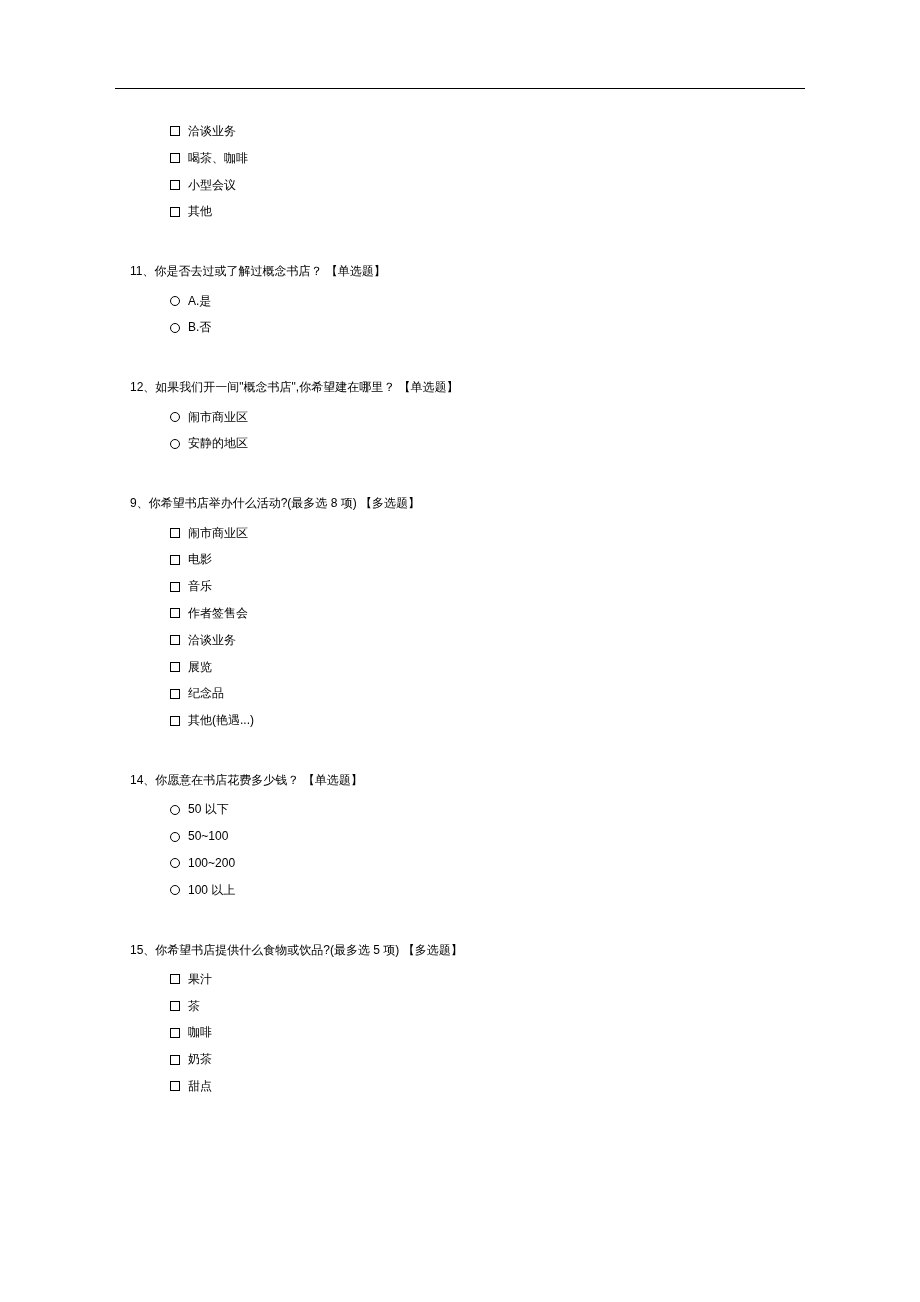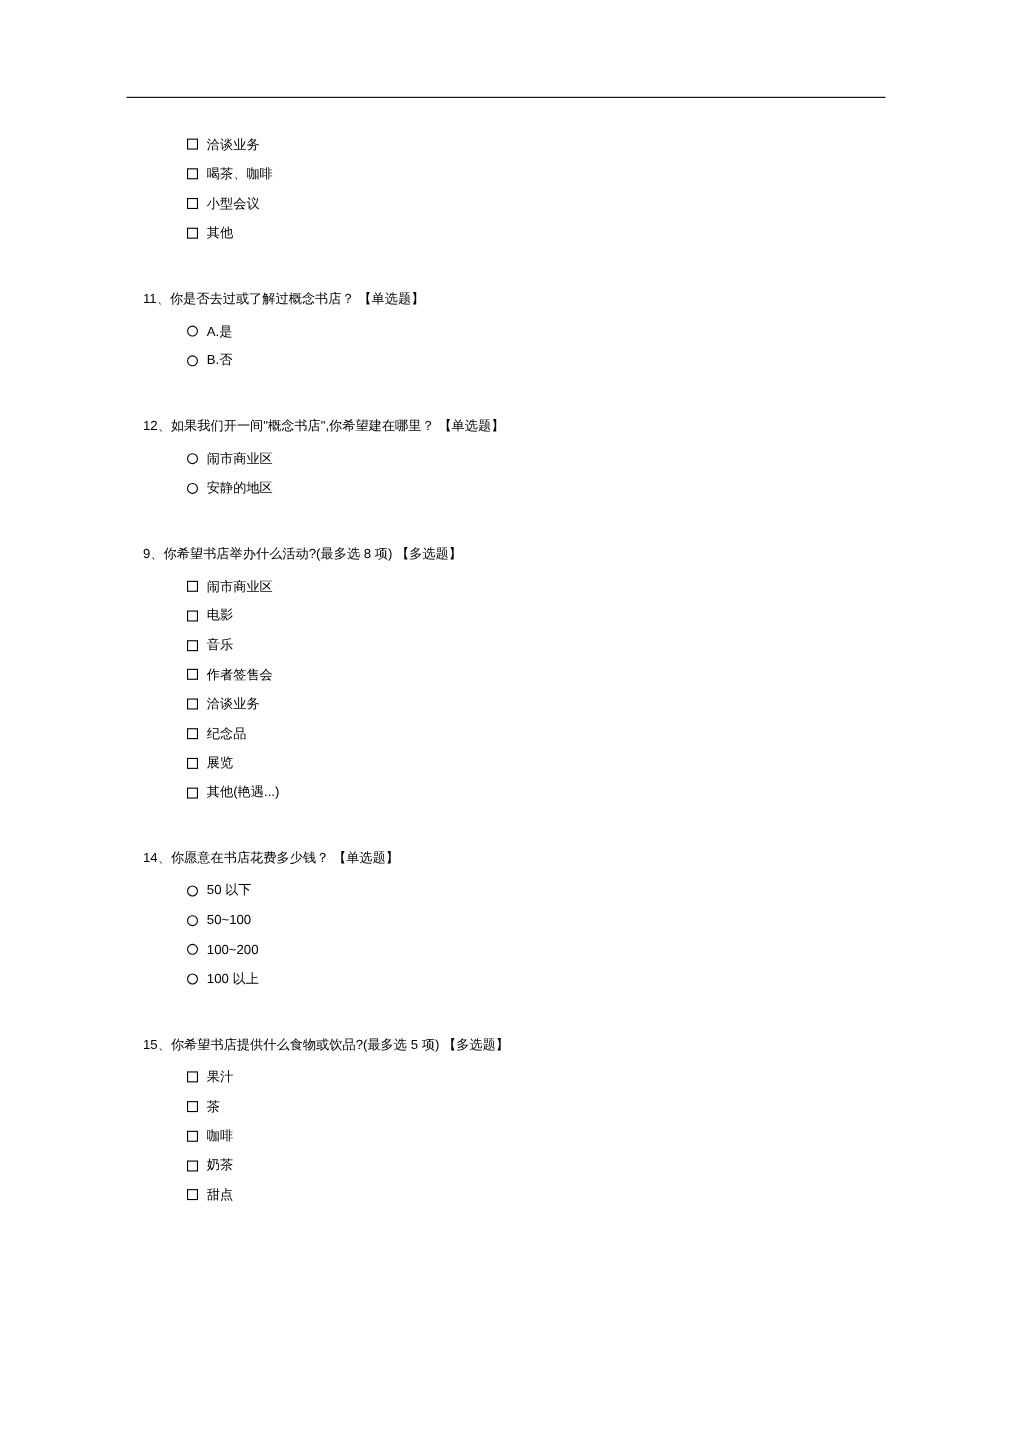--- a/index.html
+++ b/index.html
@@ -135,28 +135,28 @@
     <div class="option-item">
       <span class="checkbox-icon"></span>
       <span class="option-label">作者签售会</span>
     </div>
     <div class="option-item">
       <span class="checkbox-icon"></span>
       <span class="option-label">洽谈业务</span>
     </div>
     <div class="option-item">
       <span class="checkbox-icon"></span>
+      <span class="option-label">展览</span>
+    </div>
+    <div class="option-item">
+      <span class="checkbox-icon"></span>
       <span class="option-label">纪念品</span>
     </div>
     <div class="option-item">
       <span class="checkbox-icon"></span>
-      <span class="option-label">展览</span>
-    </div>
-    <div class="option-item">
-      <span class="checkbox-icon"></span>
       <span class="option-label">其他(艳遇...)</span>
     </div>
   </div>
 </div>
 
 <div class="question-block">
   <div class="question-title">14、你愿意在书店花费多少钱？ 【单选题】</div>
   <div class="option-list">
     <div class="option-item">
       <span class="radio-icon"></span>

